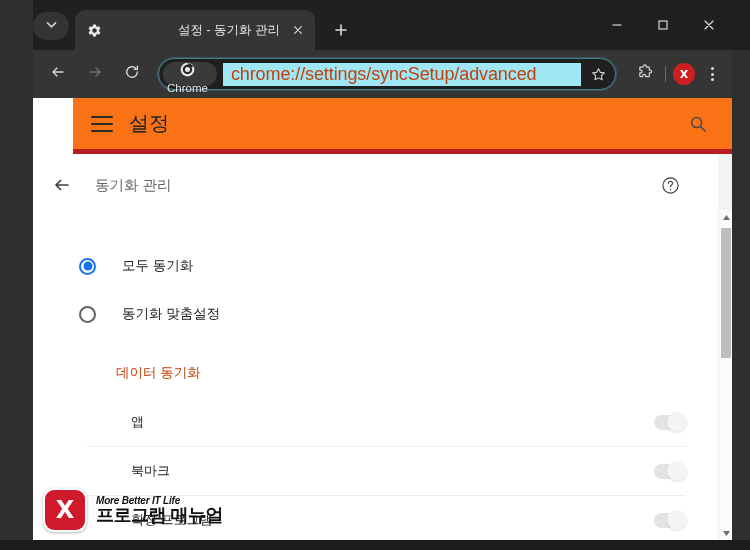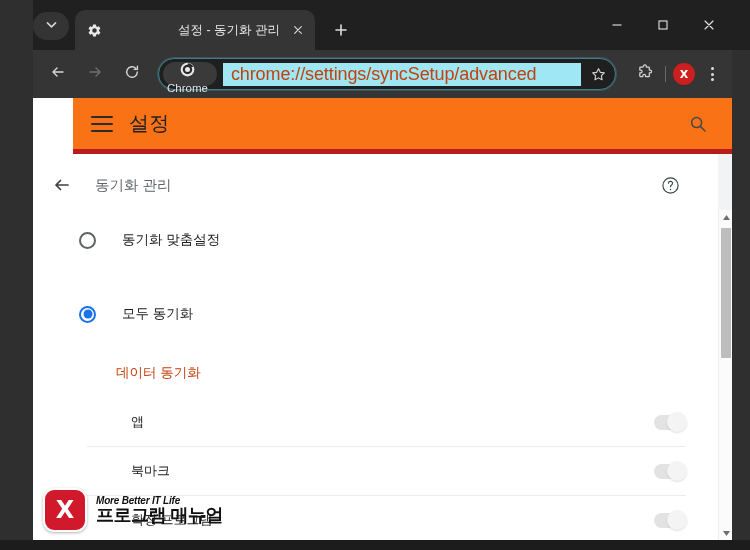--- a/index.html
+++ b/index.html
@@ -414,28 +414,28 @@
           <div class="sub-title">동기화 관리</div>
           <div class="help-icon">
             <svg viewBox="0 0 20 20" fill="none" stroke="currentColor" stroke-width="1.2">
               <circle cx="10" cy="10" r="8"></circle>
               <path d="M7.9 7.6a2.1 2.1 0 113.2 1.9c-.7.5-1.1.9-1.1 1.8" stroke-linecap="round"></path>
               <circle cx="10" cy="14.2" r=".75" fill="currentColor" stroke="none"></circle>
             </svg>
           </div>
         </div>
 
+        <div class="radio-row first">
+          <span class="radio checked"></span>
+          <span class="radio-label">모두 동기화</span>
+        </div>
+
         <div class="radio-row">
           <span class="radio"></span>
           <span class="radio-label">동기화 맞춤설정</span>
-        </div>
-
-        <div class="radio-row first">
-          <span class="radio checked"></span>
-          <span class="radio-label">모두 동기화</span>
         </div>
 
         <div class="section-title">데이터 동기화</div>
 
         <div class="rows">
           <div class="data-row">
             <span class="row-label">앱</span>
             <span class="toggle">
                 <i class="knob"></i>
               </span>

